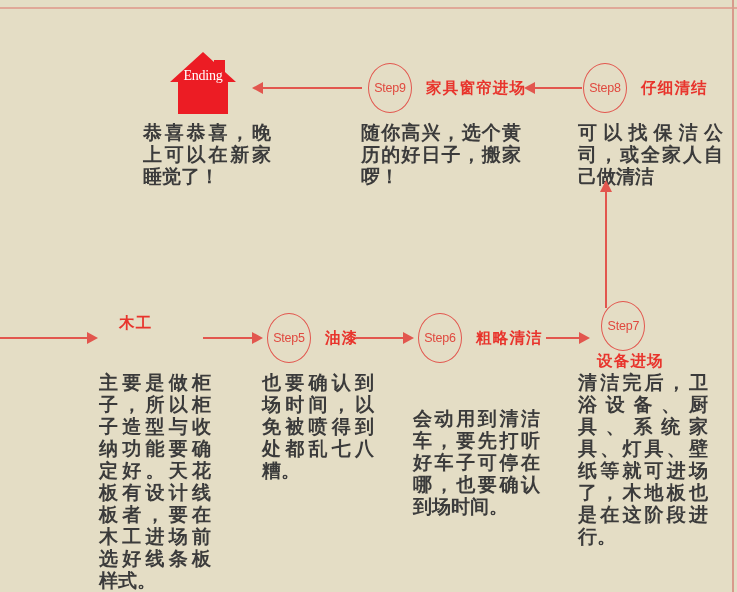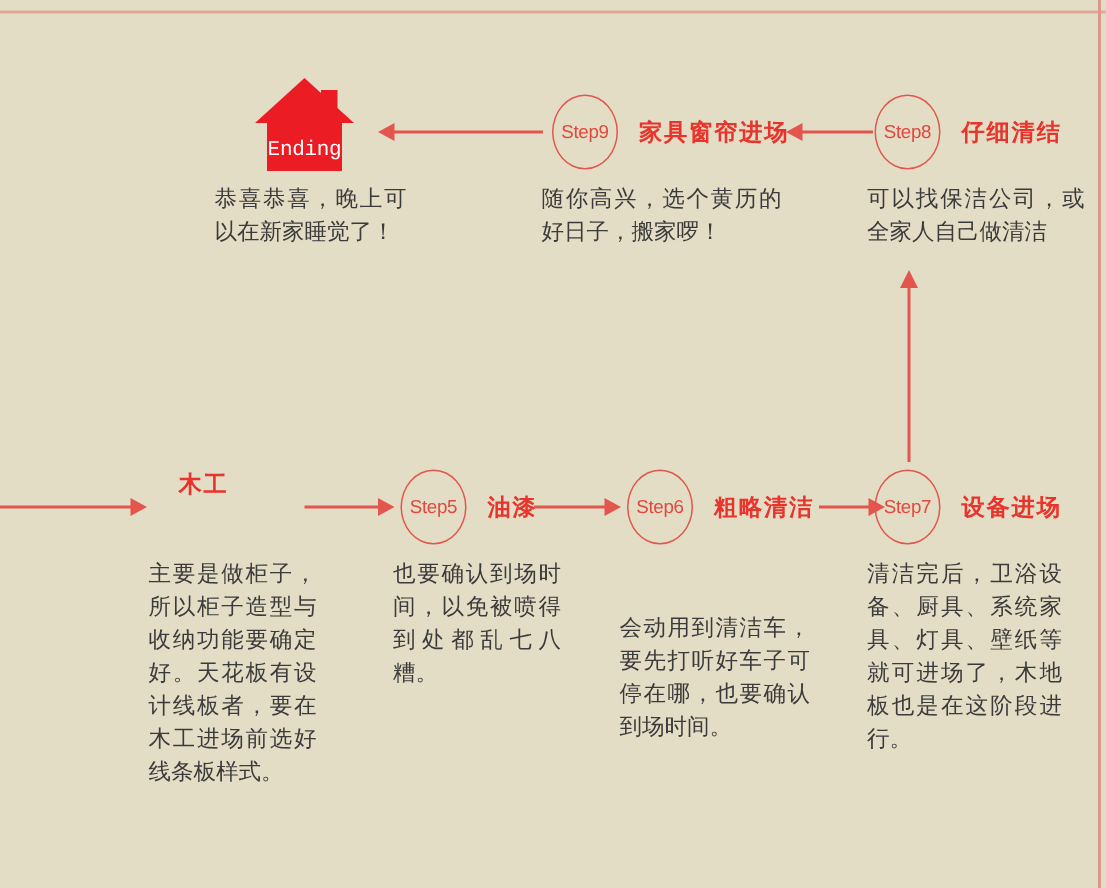--- a/index.html
+++ b/index.html
@@ -64,24 +64,25 @@
     font-weight: bold;
     font-size: 15.5px;
     letter-spacing: 1.2px;
   }
 
   
   .desc {
     position: absolute;
     color: #3b3b3b;
     font-family: "Liberation Serif", "DejaVu Serif", serif;
-    font-size: 15px;
+    font-size: 19px;
     line-height: 22px;
     text-align: justify;
     text-justify: inter-ideograph;
+    font-weight: bold;
   }
 
   
   .arrow-h {
     position: absolute;
     height: 12px;
   }
   .arrow-h .shaft {
     position: absolute;
     top: 5px;
@@ -126,25 +127,25 @@
   
   .house {
     position: absolute;
     width: 66px;
     height: 62px;
   }
   .house svg { display: block; }
   .house-label {
     position: absolute;
     left: 0;
-    top: 40px;
+    top: 16px;
     width: 66px;
     text-align: center;
     color: #ffffff;
-    font-family: Liberation Mono, monospace;
+    font-family: Liberation Serif, serif;
     font-size: 14px;
     letter-spacing: -0.2px;
     pointer-events: none;
   }
 </style>
 </head>
 <body>
 
 <div id="stage">
 
@@ -217,19 +218,19 @@
     <div class="step-circle">Step6</div>
     <div class="node-heading">粗略清洁</div>
   </div>
   <div class="desc" style="left:413px; top:372px; width:127px;margin-top:36px;">会动用到清洁车，要先打听好车子可停在哪，也要确认到场时间。</div>
 
   <div class="arrow-h to-right" style="left:546px; top:332px; width:44px;">
     <div class="shaft" style="left:0; right:9px;"></div>
     <div class="head"></div>
   </div>
 
-  <div class="node" style="left:583px; top:313px;">
+  <div class="node" style="left:583px; top:301px;flex-direction:column;">
     <div class="step-circle">Step7</div>
     <div class="node-heading">设备进场</div>
   </div>
   <div class="desc" style="left:578px; top:372px; width:130px;">清洁完后，卫浴设备、厨具、系统家具、灯具、壁纸等就可进场了，木地板也是在这阶段进行。</div>
 
 </div>
 
 </body></html>

